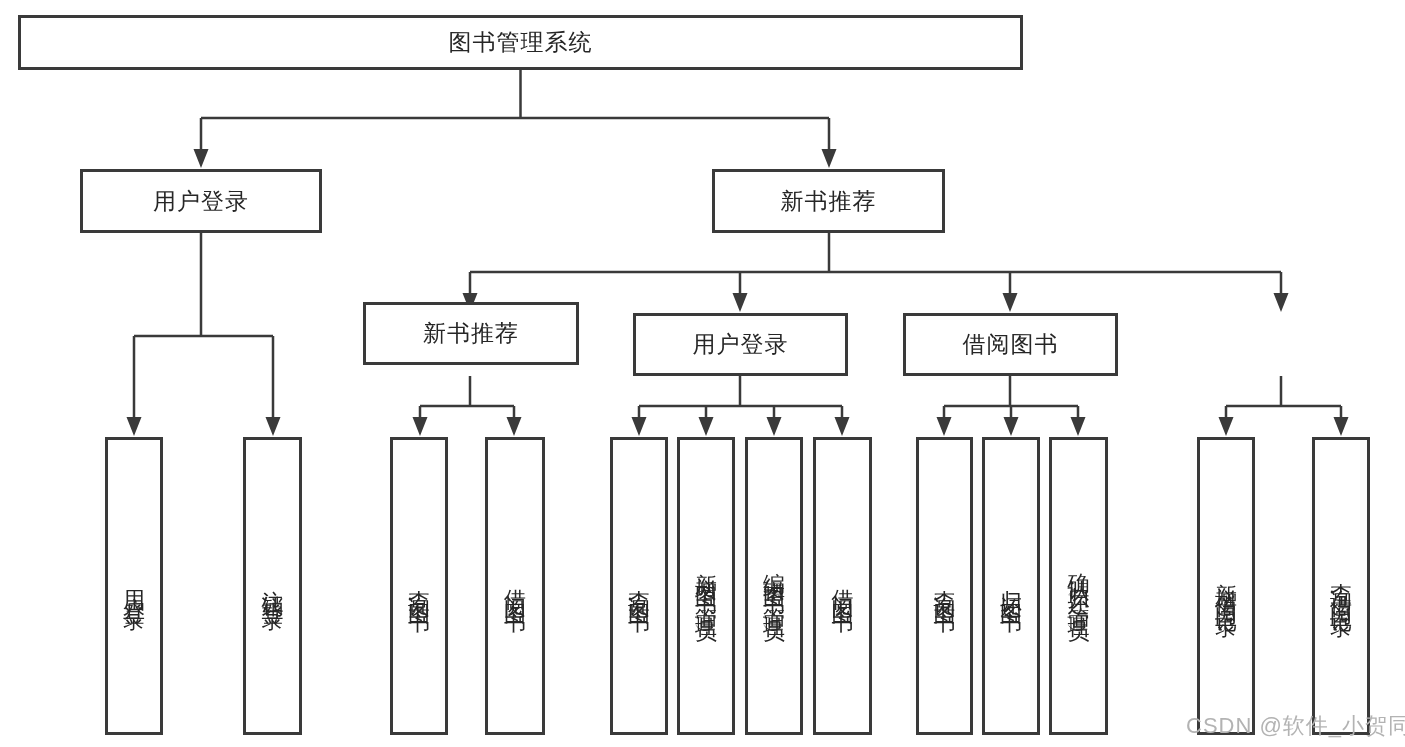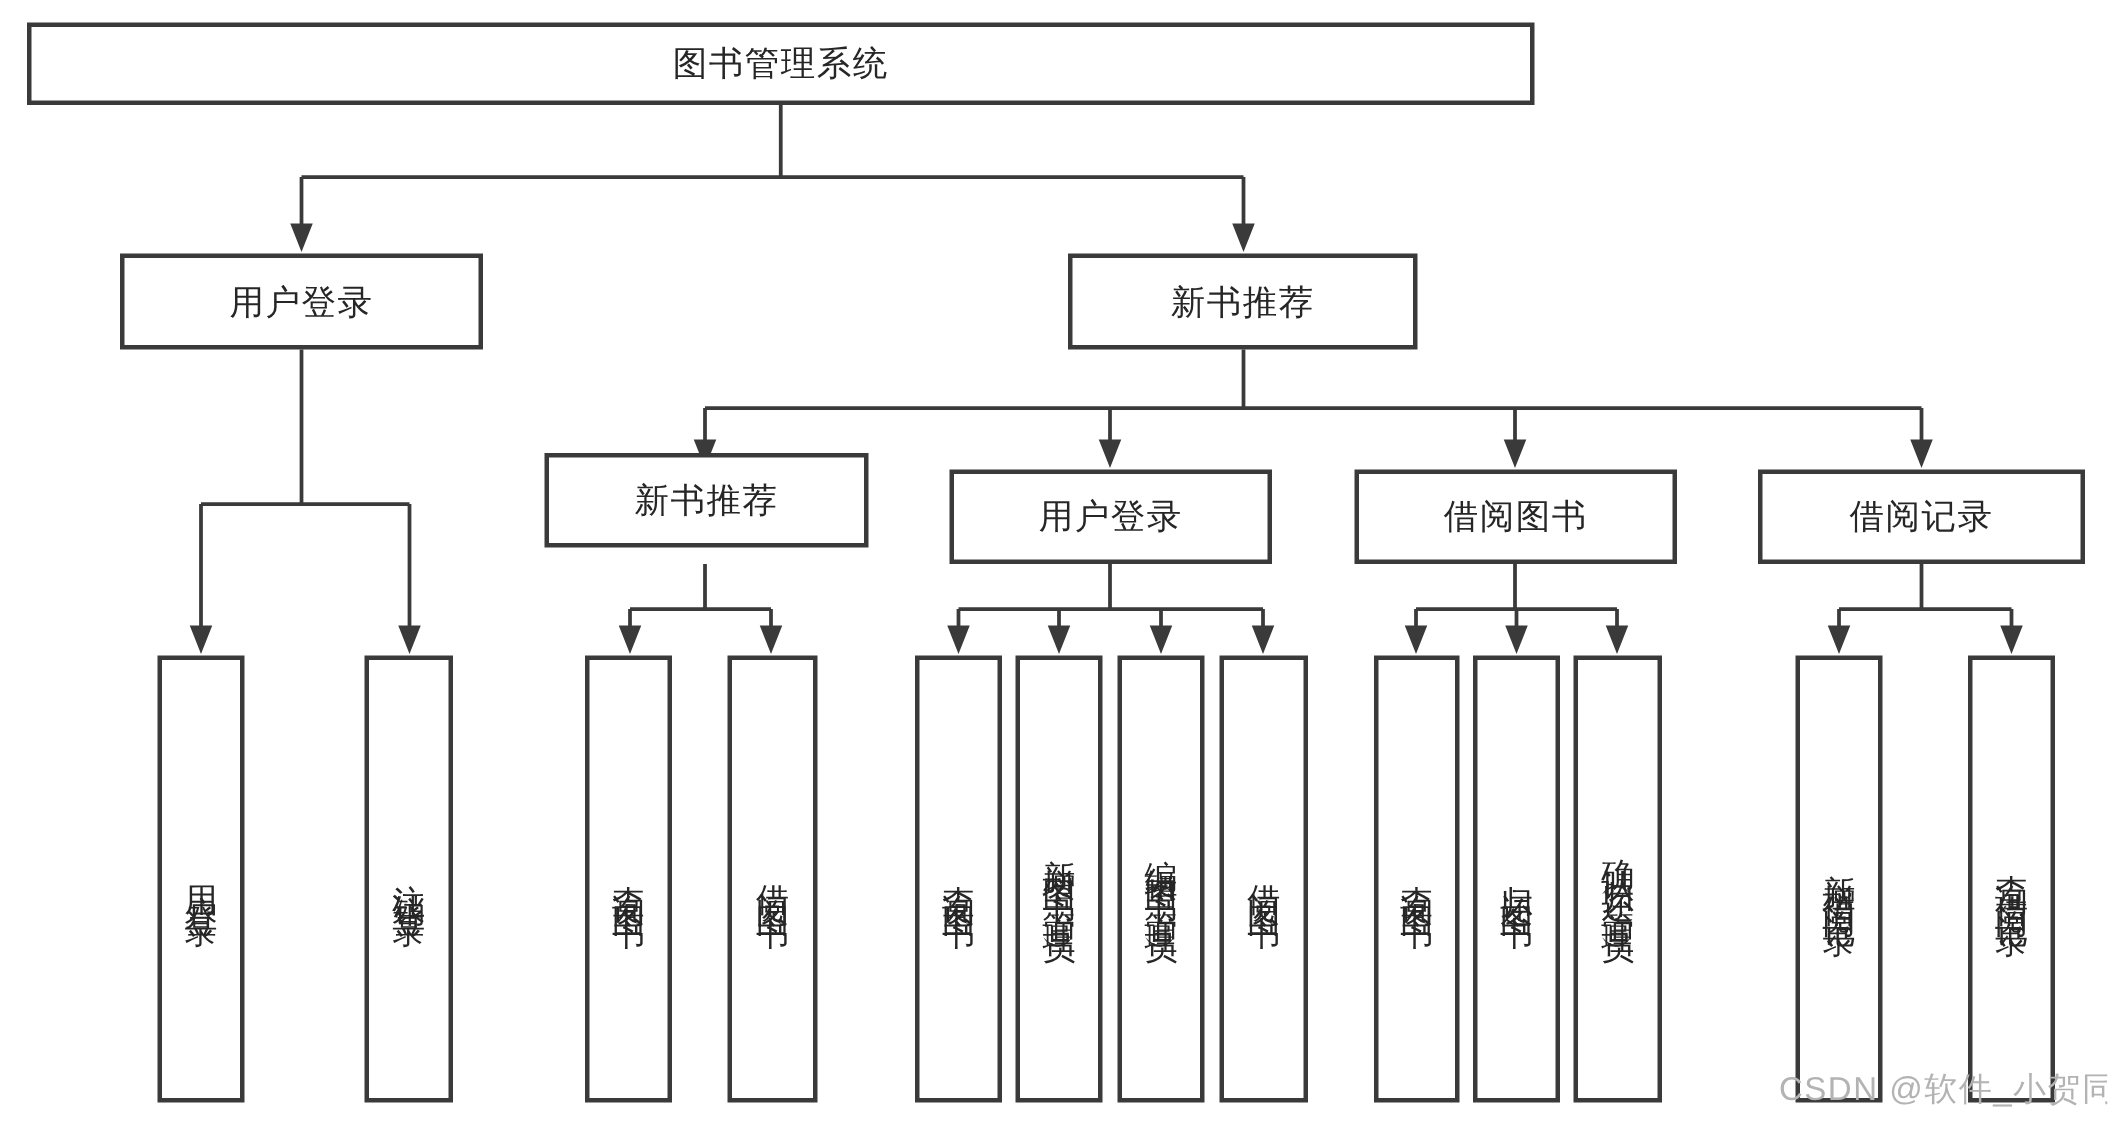--- a/index.html
+++ b/index.html
@@ -85,23 +85,20 @@
 
   <div class="box h-box" style="left:363px;top:302px;width:216px;height:63px">
     <span>新书推荐</span>
   </div>
   <div class="box h-box" style="left:633px;top:313px;width:215px;height:63px">
     <span>用户登录</span>
   </div>
   <div class="box h-box" style="left:903px;top:313px;width:215px;height:63px">
     <span>借阅图书</span>
   </div>
-  <div class="box h-box" style="left:1172px;top:313px;width:218px;height:63px">
-    <span>借阅记录</span>
-  </div>
 
   <div class="box leaf" style="left:105px;top:437px;width:58px;height:298px">
     <span class="v-label">用户登录</span>
   </div>
   <div class="box leaf" style="left:243px;top:437px;width:59px;height:298px">
     <span class="v-label">注销登录</span>
   </div>
 
   <div class="box leaf" style="left:390px;top:437px;width:58px;height:298px">
     <span class="v-label">查询图书</span>

